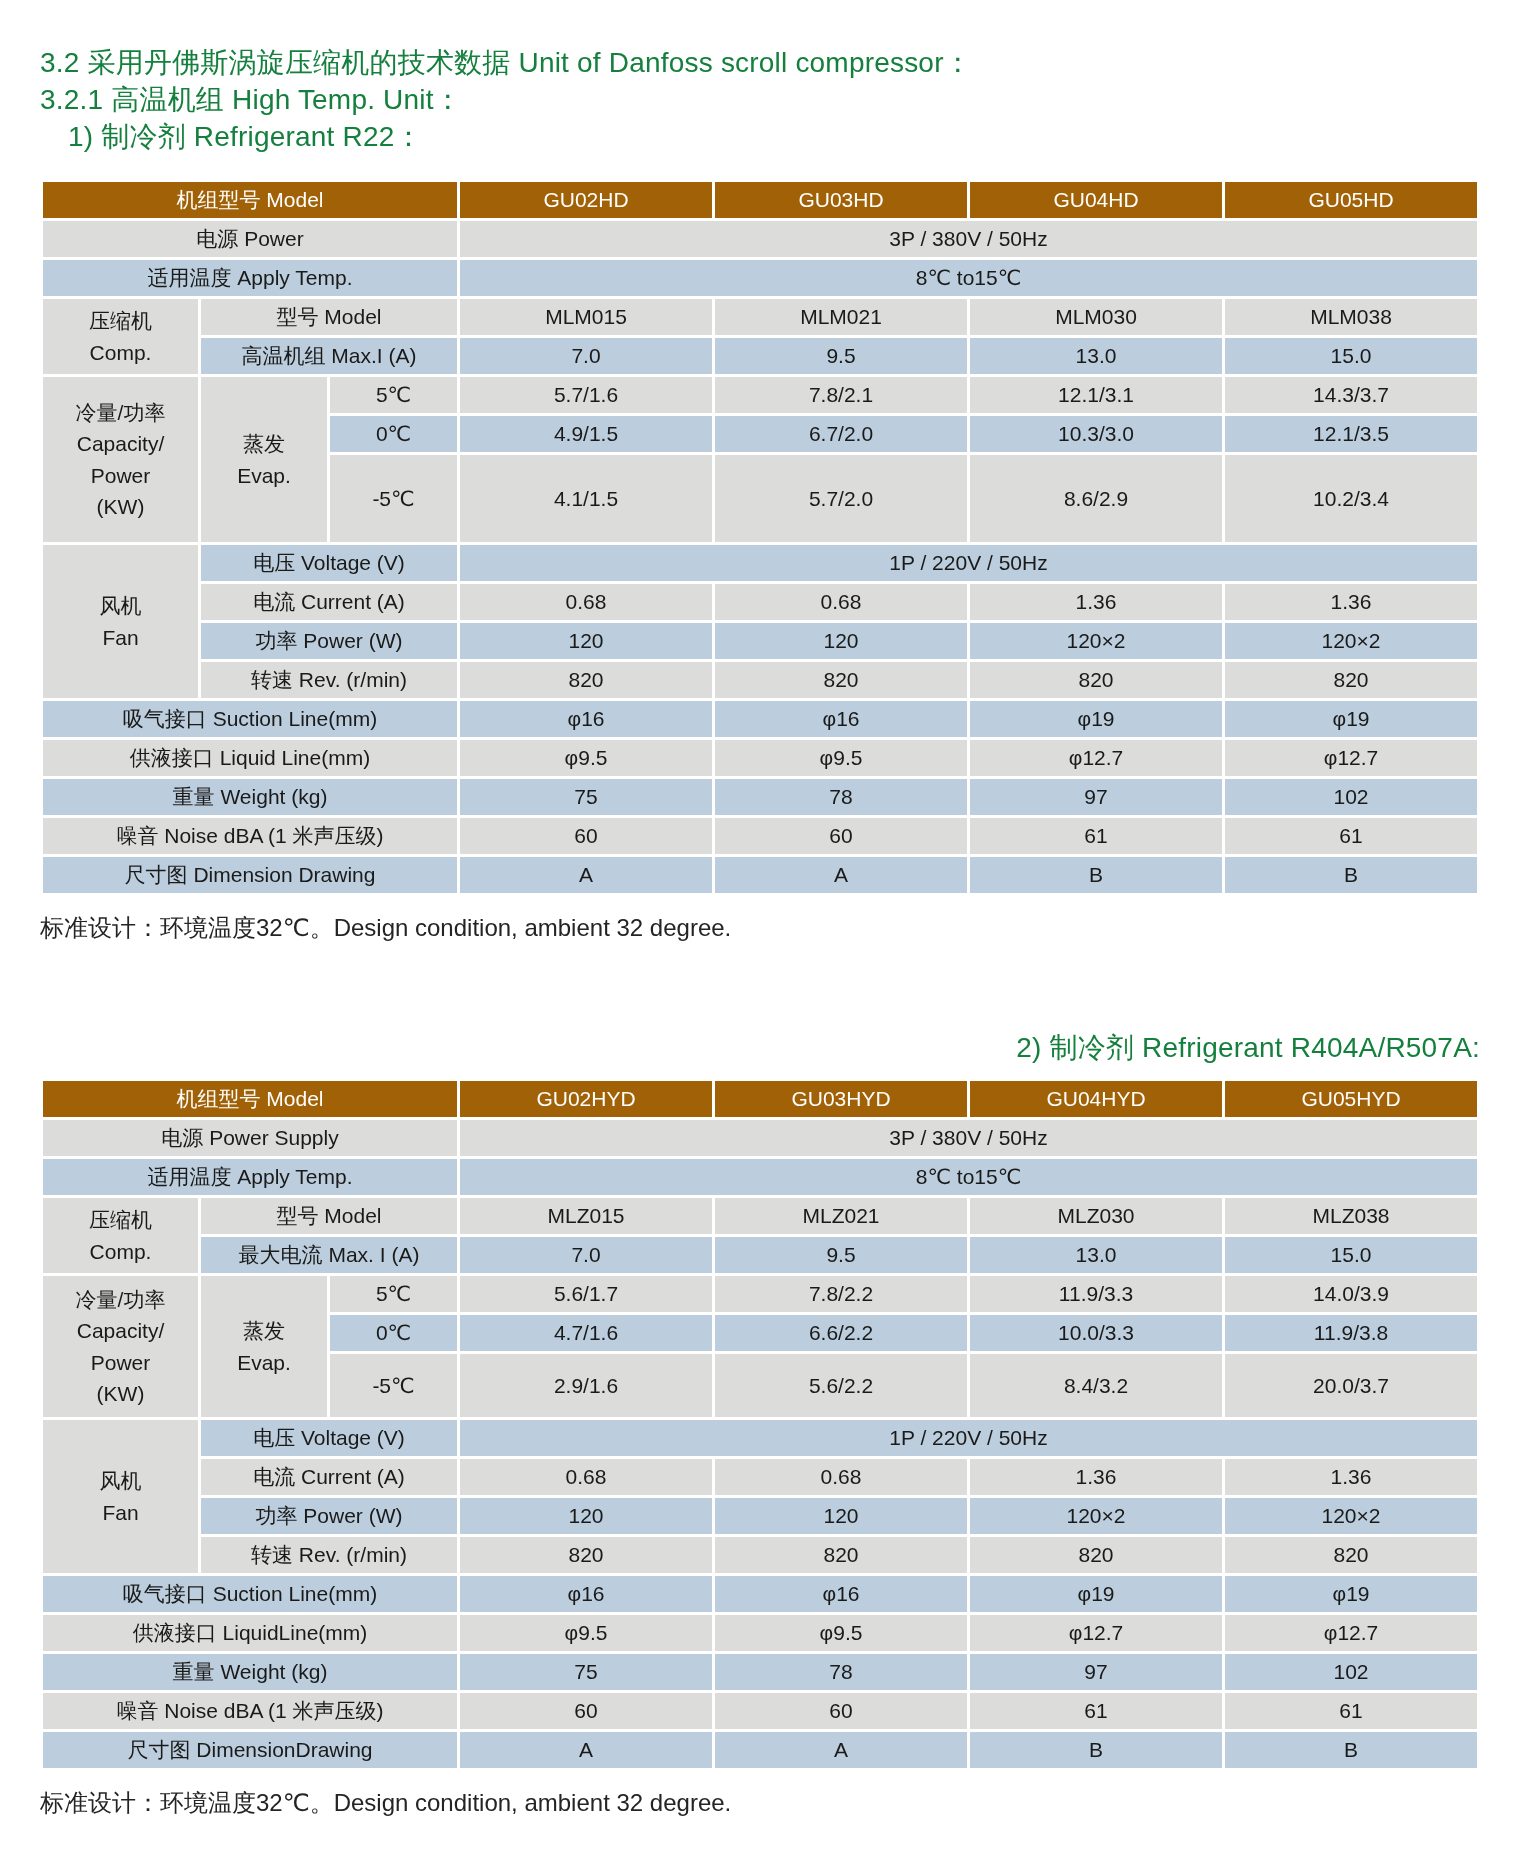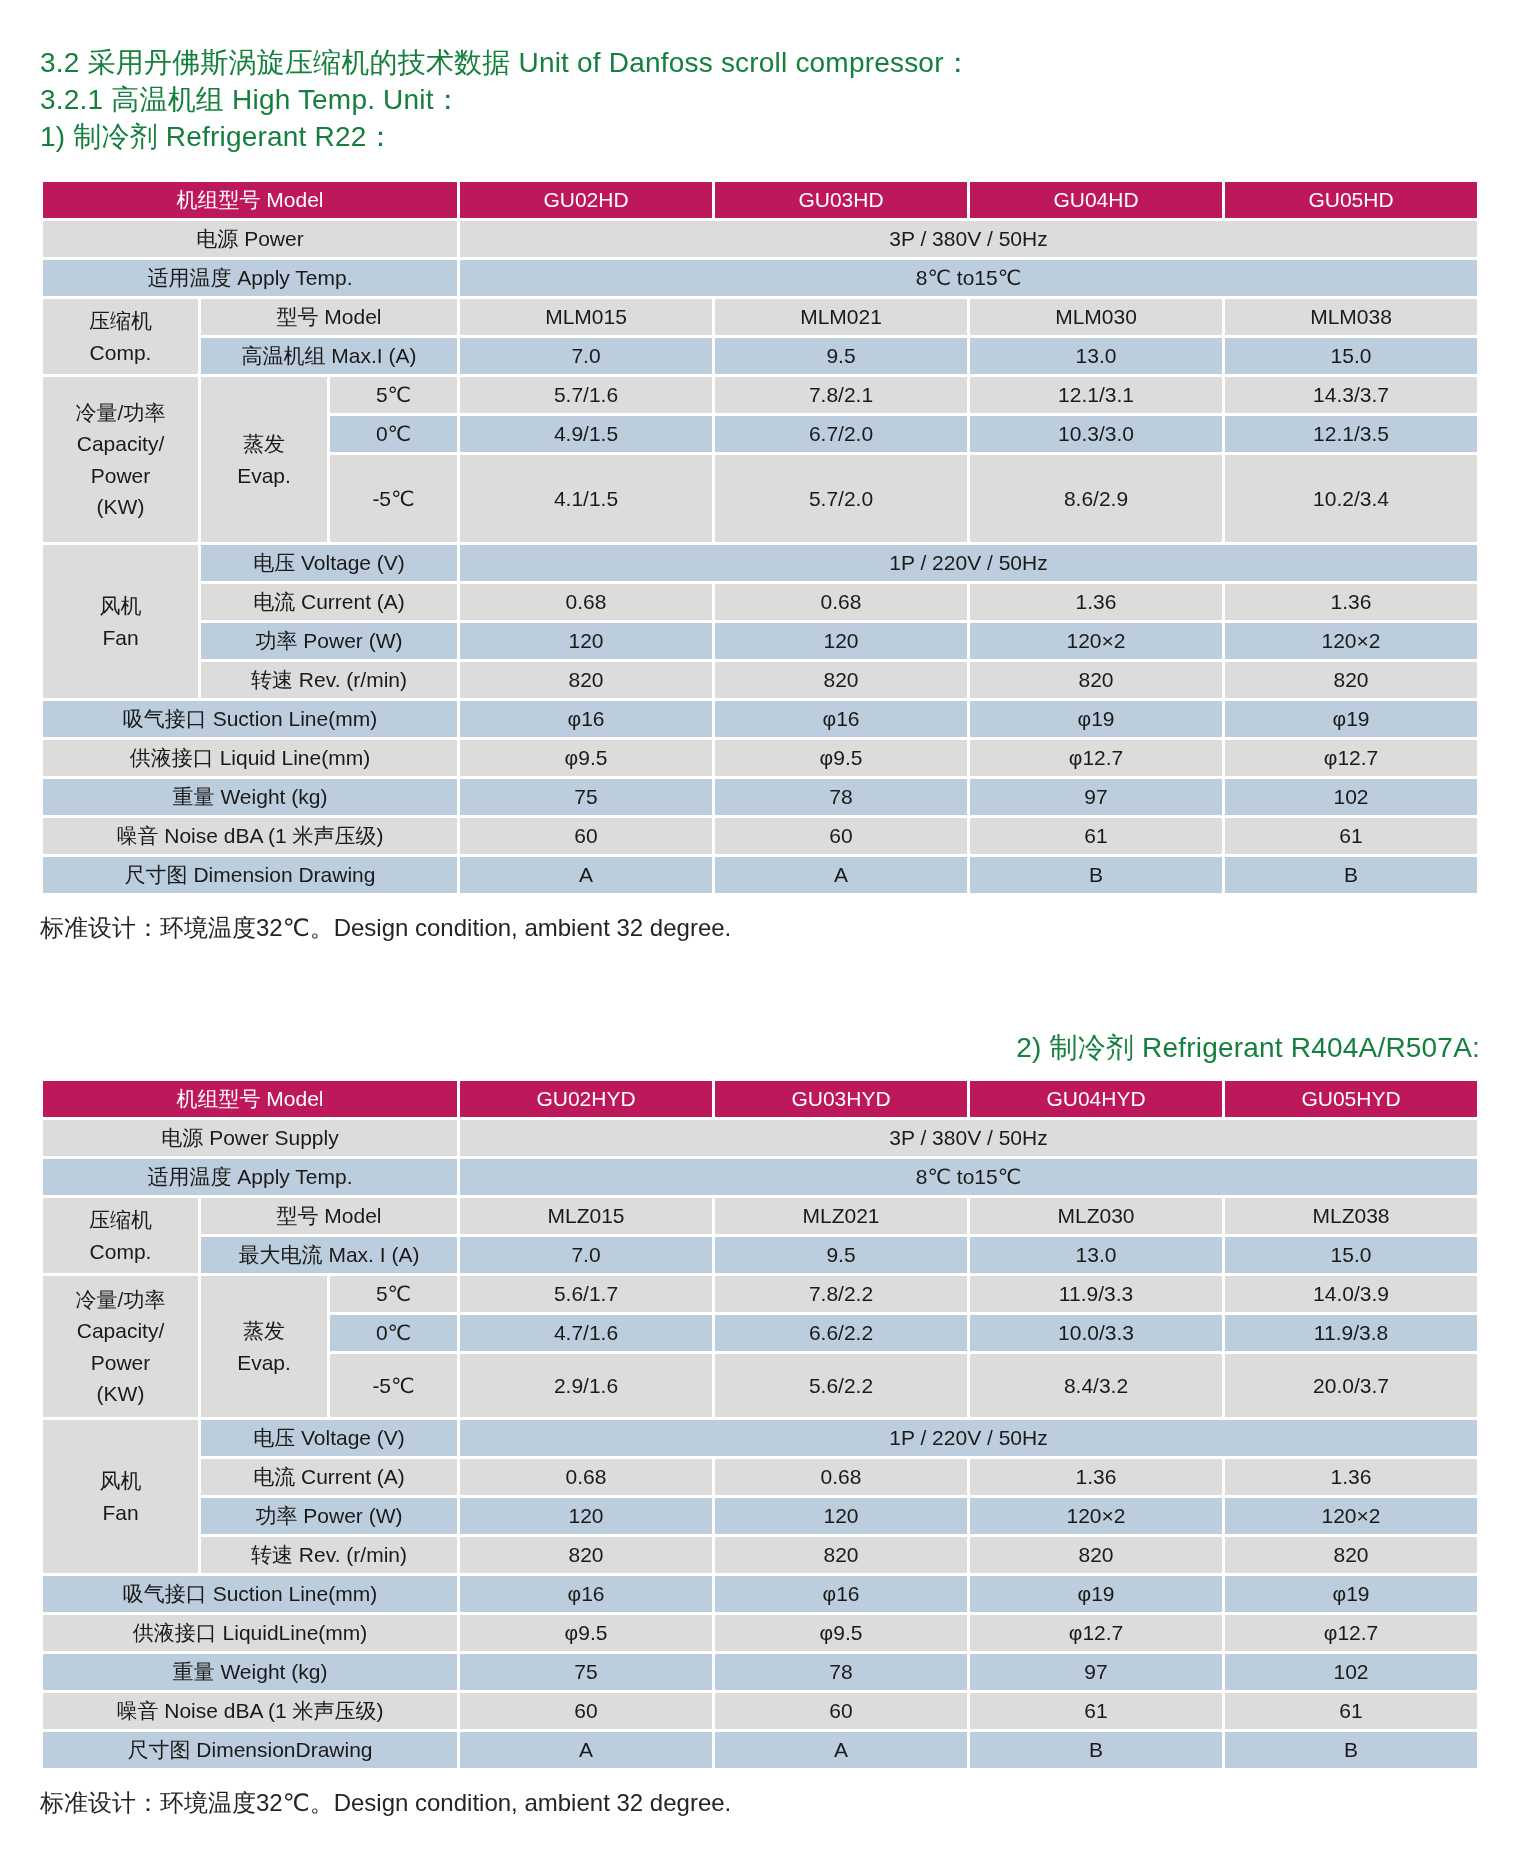--- a/index.html
+++ b/index.html
@@ -6,32 +6,32 @@
   body{
     width:1518px;height:1866px;box-sizing:border-box;
     padding:44px 38px 0 40px;
     font-family:"Liberation Sans","DejaVu Sans",sans-serif;
     color:#1a1a1a;
   }
   .title{
     color:#15803d;font-weight:normal;font-size:28px;line-height:37px;
     letter-spacing:0.2px;
   }
-  .section-title{margin-top:0;}
+  .section-title{margin-top:0;margin-left:28px;}
   .spec{
     width:1440px;border-collapse:collapse;table-layout:fixed;
     font-size:21px;text-align:center;color:#1a1a1a;
   }
   .spec td{
     border:3px solid #fff;height:36px;padding:0 4px;
     overflow:hidden;vertical-align:middle;
   }
   .t1 tr.tall td{height:87px;}
   .t2 tr.tall td{height:63px;}
-  tr.hdr td{background:#be185d;color:#ffffff;}
+  tr.hdr td{background:#a16207;color:#ffffff;}
   tr.g td{background:#dcdcdb;}
   tr.b td{background:#bccedd;}
   .spec td.side{background:#dcdcdb;white-space:pre-line;line-height:1.5;text-align:center;}
   .c-a{width:158px;} .c-b{width:129px;} .c-c{width:130px;} .c-d{width:255px;}
   .note{font-size:24px;color:#242424;margin-top:16px;}
   .tbl-wrap1{margin-top:24px;}
   .tbl-wrap2{margin-top:12px;}
   .sec2{margin-top:85px;text-align:right;}
 </style>
 </head>

